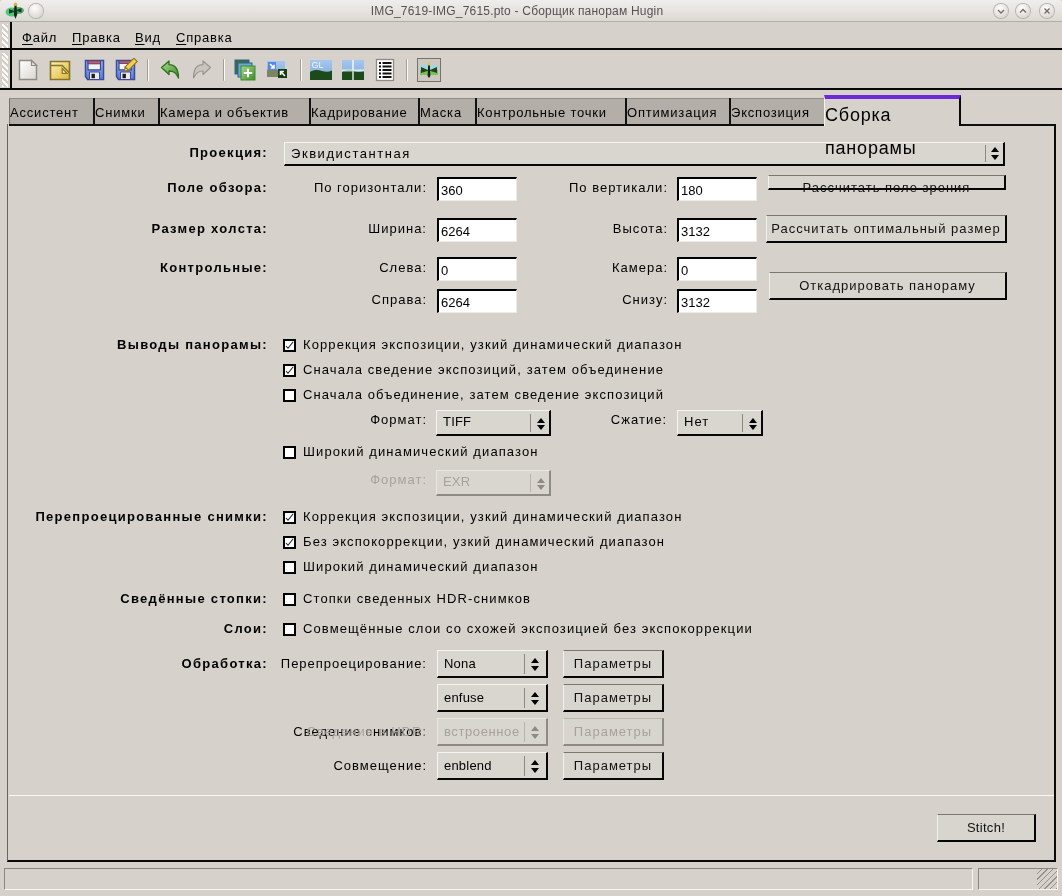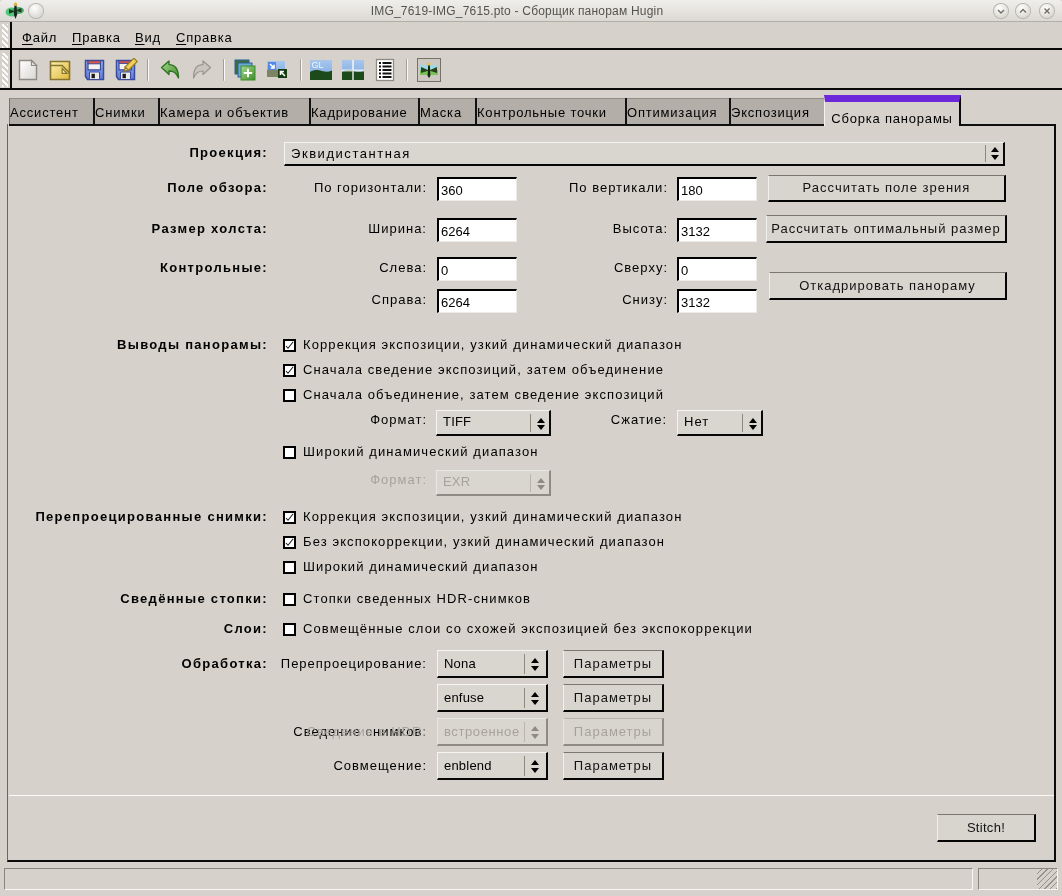--- a/index.html
+++ b/index.html
@@ -14,21 +14,21 @@
 .mvline{position:absolute;width:2px;background:#080808}
 .mi{position:absolute;top:30px;font-size:13px;letter-spacing:.8px}
 .mi u{text-decoration:underline;text-underline-offset:2px}
 
 #toolbar{position:absolute;left:0;top:50px;width:1062px;height:40px;background:#d6d2cb;border-bottom:2px solid #080808}
 .tbi{position:absolute;top:58px;width:24px;height:24px}
 .tsep{position:absolute;top:59px;width:2px;height:22px;background:#fbfaf8;border-left:1px solid #a29e97;border-radius:2px}
 
 .tab{position:absolute;top:98px;height:26px;background:#b3afa8;border-top:1px solid #928e86;font-size:13px;line-height:28px;letter-spacing:.8px}
 .tsepv{position:absolute;top:98px;height:28px;width:2px;background:#121212}
-#atab{position:absolute;top:95px;height:31px;background:#d6d2cb;border-top:7px solid #6d28d9;border-left:1px solid #f5f3f0;border-right:2px solid #0a0a0a;text-align:center;font-size:13px;line-height:33px;letter-spacing:.8px;z-index:3}
+#atab{position:absolute;top:95px;height:31px;background:#d6d2cb;border-top:4px solid #6d28d9;border-left:1px solid #f5f3f0;border-right:2px solid #0a0a0a;font-size:18px;line-height:33px;letter-spacing:.8px;z-index:3}
 
 #panel{position:absolute;left:7px;top:124px;width:1049px;height:738px;background:#d6d2cb;border-left:1px solid #6a665f;border-right:2px solid #0a0a0a;border-bottom:2px solid #0a0a0a}
 .ptop{position:absolute;top:124px;height:2px;background:#0f0f0f;z-index:2}
 
 .lbl{position:absolute;font-weight:bold;text-align:right;letter-spacing:1.3px;line-height:12px}
 .sl{position:absolute;text-align:right;letter-spacing:1px;line-height:12px}
 .en{position:absolute;width:80px;height:24px;background:#fff;border-top:2px solid #000;border-left:2px solid #000;border-right:1px solid #edebe7;border-bottom:1px solid #edebe7;padding:4px 0 0 2px;font-size:13px}
 .btn{position:absolute;background:#d8d5cf;border-top:1px solid #7b776f;border-left:1px solid #f2f0ec;border-right:2px solid #050505;border-bottom:2px solid #050505;text-align:center;font-size:13px;color:#121212;letter-spacing:1px}
 .combo{position:absolute;background:#d9d6d0;border-top:1px solid #f6f4f1;border-left:1px solid #f6f4f1;border-right:2px solid #070707;border-bottom:2px solid #070707;font-size:13px;padding-left:6px;letter-spacing:1px}
 .cgroove{position:absolute;width:1px;background:#fdfcfa;border-left:1px solid #8d897f}
@@ -222,33 +222,33 @@
 <div class="combo" style="left:284px;top:142px;width:721px;height:24px;line-height:21px;letter-spacing:1.55px">Эквидистантная</div>
 <div class="cgroove" style="left:985px;top:145px;height:17px"></div>
 <div class="aru" style="left:991px;top:147px"></div>
 <div class="ard" style="left:991px;top:155px"></div>
 
 <div class="lbl" style="left:20px;top:182px;width:248px">Поле обзора:</div>
 <div class="sl" style="left:277px;top:182px;width:150px">По горизонтали:</div>
 <div class="en" style="left:437px;top:177px">360</div>
 <div class="sl" style="left:518px;top:182px;width:150px">По вертикали:</div>
 <div class="en" style="left:677px;top:177px">180</div>
-<div class="btn" style="left:768px;top:175px;width:238px;height:27px;line-height:24px">Рассчитать поле зрения</div>
+<div class="btn" style="left:768px;top:175px;width:238px;height:15px;line-height:24px">Рассчитать поле зрения</div>
 
 <div class="lbl" style="left:20px;top:223px;width:248px">Размер холста:</div>
 <div class="sl" style="left:277px;top:223px;width:150px">Ширина:</div>
 <div class="en" style="left:437px;top:218px">6264</div>
 <div class="sl" style="left:518px;top:223px;width:150px">Высота:</div>
 <div class="en" style="left:677px;top:218px">3132</div>
 <div class="btn" style="left:766px;top:215px;width:241px;height:28px;line-height:25px">Рассчитать оптимальный размер</div>
 
 <div class="lbl" style="left:20px;top:262px;width:248px">Контрольные:</div>
 <div class="sl" style="left:277px;top:262px;width:150px">Слева:</div>
 <div class="en" style="left:437px;top:257px">0</div>
-<div class="sl" style="left:518px;top:262px;width:150px">Сверху:</div>
+<div class="sl" style="left:518px;top:262px;width:150px">Камера:</div>
 <div class="en" style="left:677px;top:257px">0</div>
 <div class="sl" style="left:277px;top:294px;width:150px">Справа:</div>
 <div class="en" style="left:437px;top:289px">6264</div>
 <div class="sl" style="left:518px;top:294px;width:150px">Снизу:</div>
 <div class="en" style="left:677px;top:289px">3132</div>
 <div class="btn" style="left:769px;top:272px;width:238px;height:28px;line-height:25px">Откадрировать панораму</div>
 
 <div class="lbl" style="left:20px;top:339px;width:248px">Выводы панорамы:</div>
 <div class="cb" style="left:283px;top:339px">
     <svg width="9" height="9" style="position:absolute;left:0;top:0">

